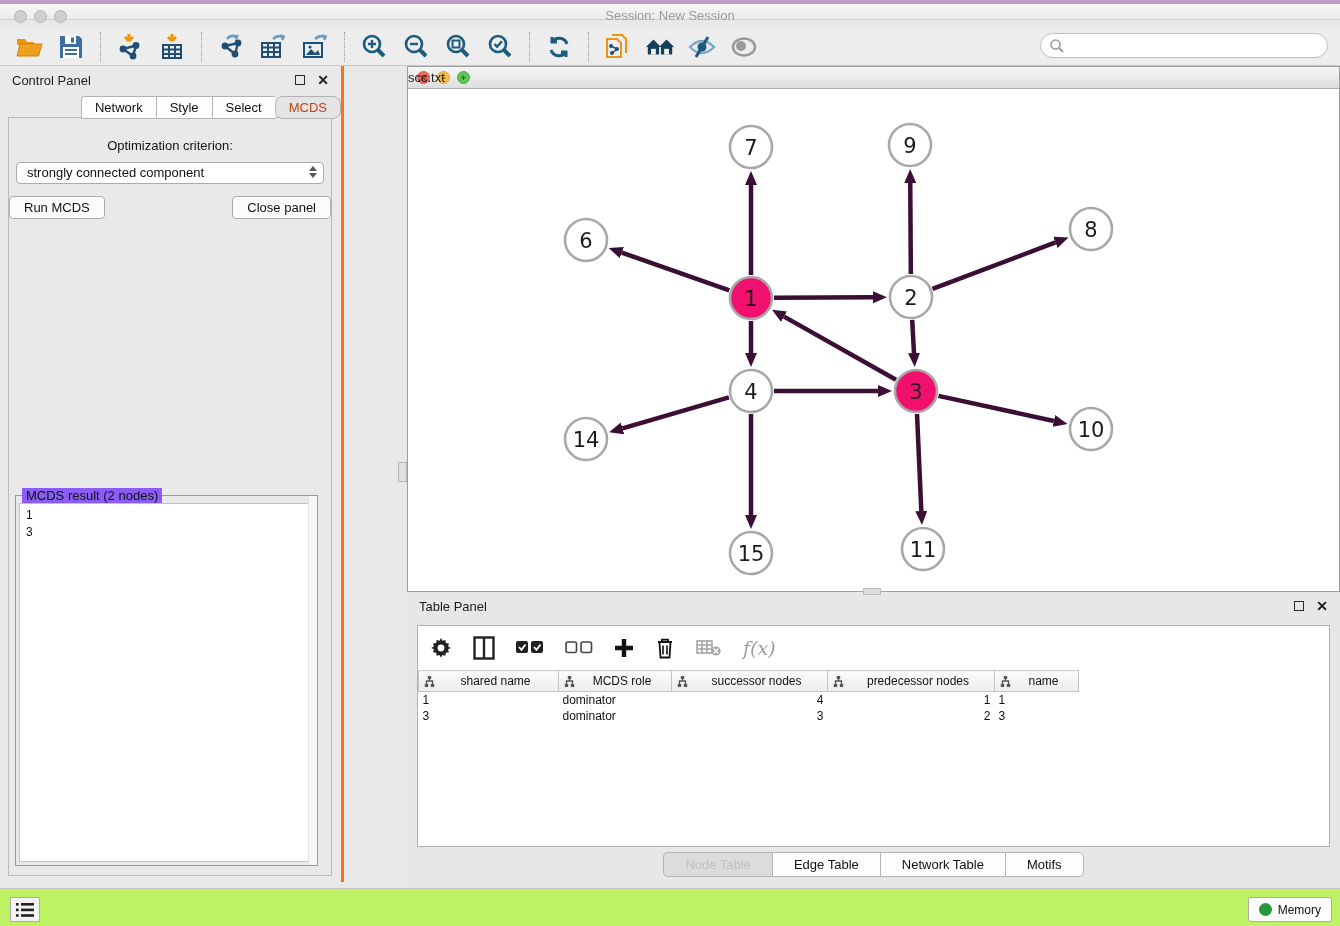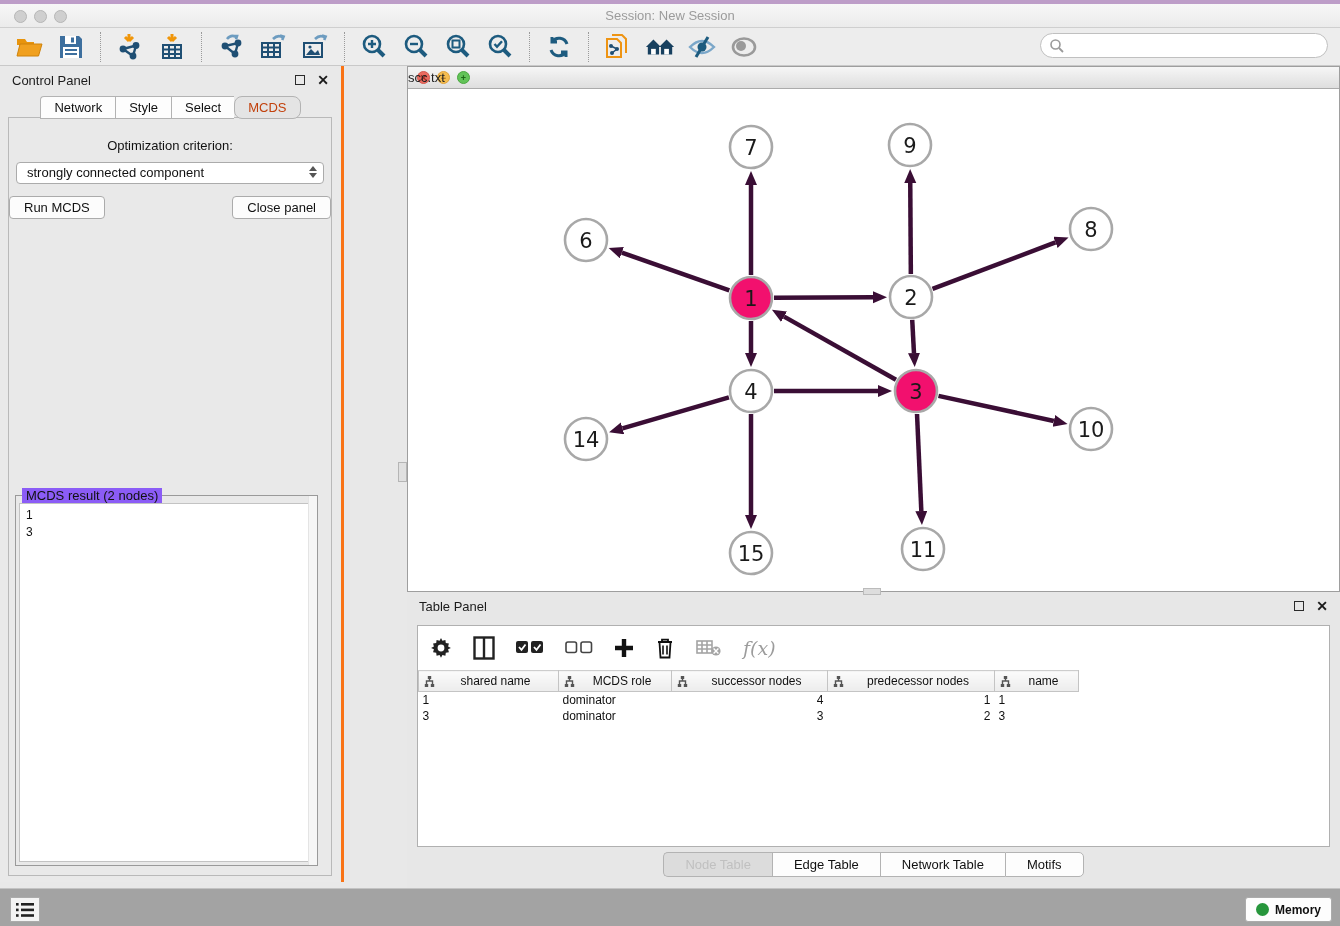--- a/index.html
+++ b/index.html
@@ -5,21 +5,21 @@
   * { margin:0; padding:0; box-sizing:border-box; }
   html,body { width:1340px; height:926px; }
   #app {
     position:relative; width:1340px; height:926px;
     font-family:"Liberation Sans", sans-serif;
     background:#e8e8e8; overflow:hidden;
     -webkit-font-smoothing:antialiased;
   }
   
   .titlebar {
-    position:absolute; left:0; top:0; width:1340px; height:28px;
+    position:absolute; left:0; top:0; width:1340px; height:20px;
     background:linear-gradient(#f7f7f7,#ebebeb);
     border-top:4px solid #bd9dc8;
     border-bottom:1px solid #cfcfcf;
   }
   .traffic { position:absolute; left:14px; top:6px; display:flex; gap:7px; }
   .traffic .light {
     width:13px; height:13px; border-radius:50%;
     background:#cfcfcf; border:1px solid #b6b6b6;
   }
   .titlebar .wtitle {
@@ -45,21 +45,21 @@
   }
   
   .control-panel {
     position:absolute; left:0; top:66px; width:344px; height:816px;
     background:#e9e9e9; border-right:3px solid #f97316;
   }
   .panel-header { height:28px; display:flex; align-items:center; padding:0 12px; font-size:13px; color:#1c1c1c; }
   .panel-header .spacer { flex:1; }
   .ph-float { width:10px; height:10px; border:1.6px solid #2a2a2a; margin-right:12px; cursor:pointer; }
   .ph-close { font-size:14px; font-weight:bold; color:#1a1a1a; cursor:pointer; line-height:10px; }
-  .cp-tabs { position:relative; display:flex; justify-content:center; margin-top:2px; z-index:2; }
+  .cp-tabs { position:relative; display:flex; justify-content:flex-end; margin-top:2px; z-index:2; }
   .cp-tab {
     padding:3px 13px; font-size:13px; color:#111; background:#fdfdfd;
     border:1px solid #b3b3b3; border-right:none; cursor:pointer;
   }
   .cp-tab:first-child { border-radius:4px 0 0 0; }
   .cp-tab:last-child { border-right:1px solid #b3b3b3; border-radius:0 4px 0 0; }
   .cp-tab.active { background:#e4e4e4; color:#c2410c;border-radius:8px; }
   .cp-content {
     position:absolute; left:8px; right:9px; top:51px; bottom:6px;
     border:1px solid #b9b9b9; background:#e9e9e9;
@@ -145,21 +145,21 @@
   .tp-tab {
     padding:4px 21px; font-size:13px; color:#111; background:#fdfdfd;
     border:1px solid #b3b3b3; border-right:none; cursor:pointer;
   }
   .tp-tab:first-child { border-radius:5px 0 0 5px; }
   .tp-tab:last-child { border-right:1px solid #b3b3b3; border-radius:0 5px 5px 0; }
   .tp-tab.active { background:#dcdcdc; color:#c0c0c0; }
   
   .statusbar {
     position:absolute; left:0; top:888px; width:1340px; height:38px;
-    background:#a3a3a3; border-top:1px solid #c3c3c3;font-weight:bold;
+    background:#bef264; border-top:1px solid #c3c3c3;
   }
   .sb-left-btn {
     position:absolute; left:10px; top:8px; width:30px; height:25px;
     background:#f4f4f4; border:1px solid #ababab; display:flex; align-items:center; justify-content:center; cursor:pointer;
   }
   .memory-btn {
     position:absolute; right:8px; top:8px; height:25px;
     background:#fdfdfd; border:1px solid #ababab; border-radius:3px;
     display:flex; align-items:center; gap:6px; padding:0 10px; cursor:pointer;
     font-size:12px; color:#111;

